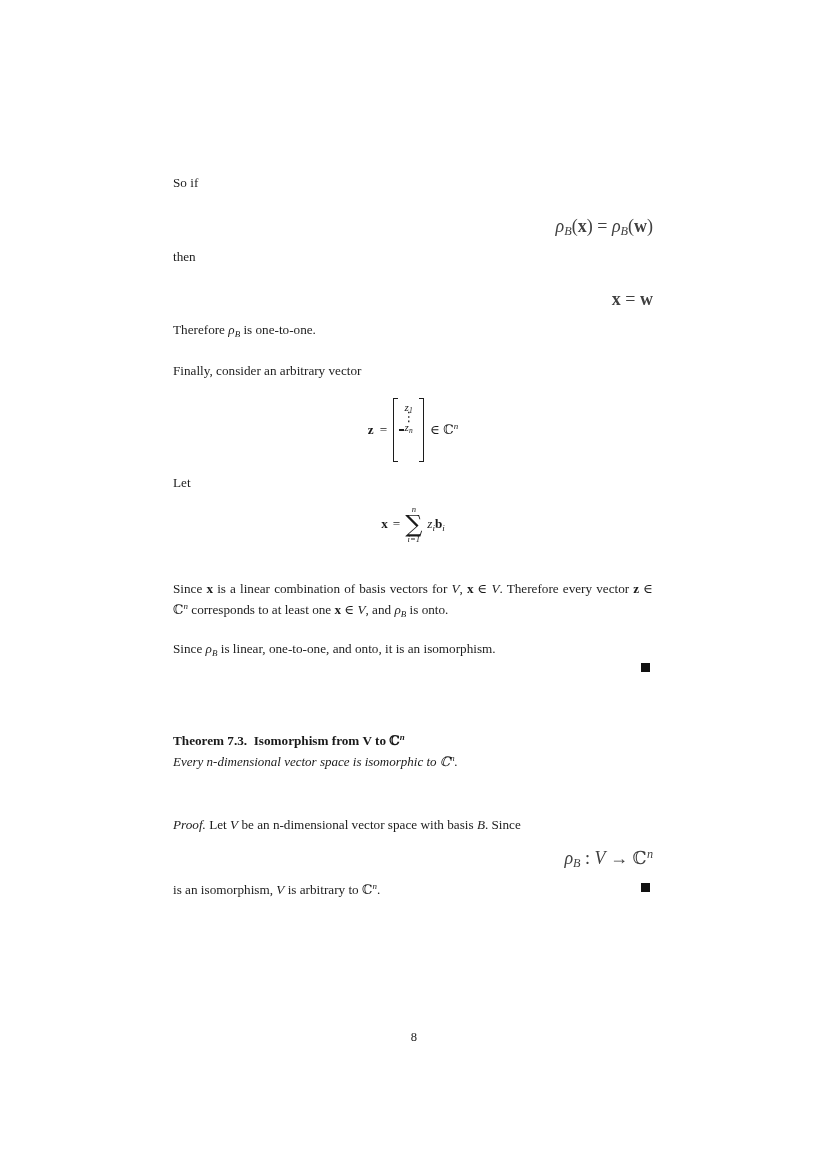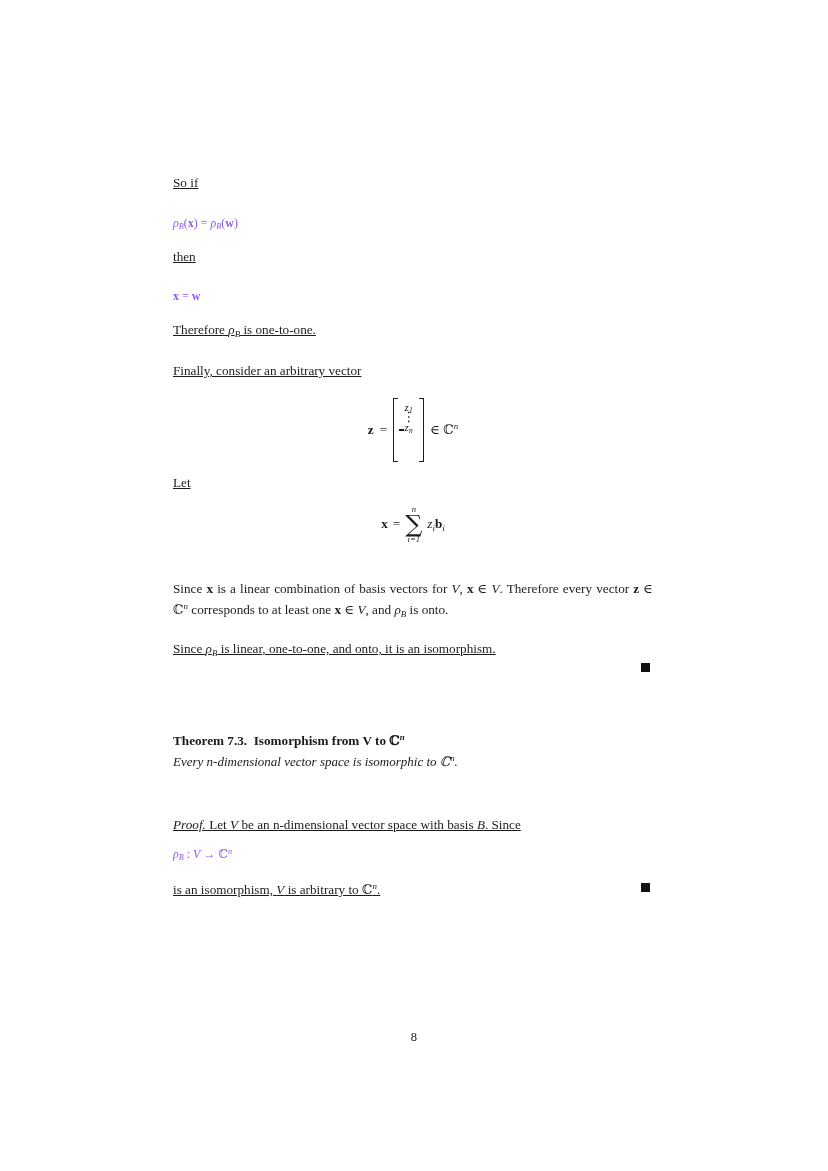--- a/index.html
+++ b/index.html
@@ -21,27 +21,27 @@
     left: 173px;
     top: 0;
     width: 480px;
   }
   .para {
     font-size: 13.2px;
     line-height: 1.62;
     text-align: justify;
     color: #1c1c1c;
   }
-  .para.nojust { text-align: left; text-decoration: underline; }
+  .para.nojust { text-align: left; }
 
   
   .display {
-    text-align: left;
-    font-size: 12px;
-    color: #8b5cf6;
+    text-align: right;
+    font-size: 18px;
+    color: #404040;
   }
   .math { font-style: italic; font-family: "Liberation Serif", "DejaVu Serif", serif; }
   .bvec { font-weight: bold; font-style: normal; }
   .op { font-style: normal; }
   sub, sup { font-size: 0.68em; line-height: 0; }
   sub { vertical-align: -0.28em; }
   sup { vertical-align: 0.52em; }
   .bb { font-style: normal; font-family: "DejaVu Serif", serif; }
 
   

